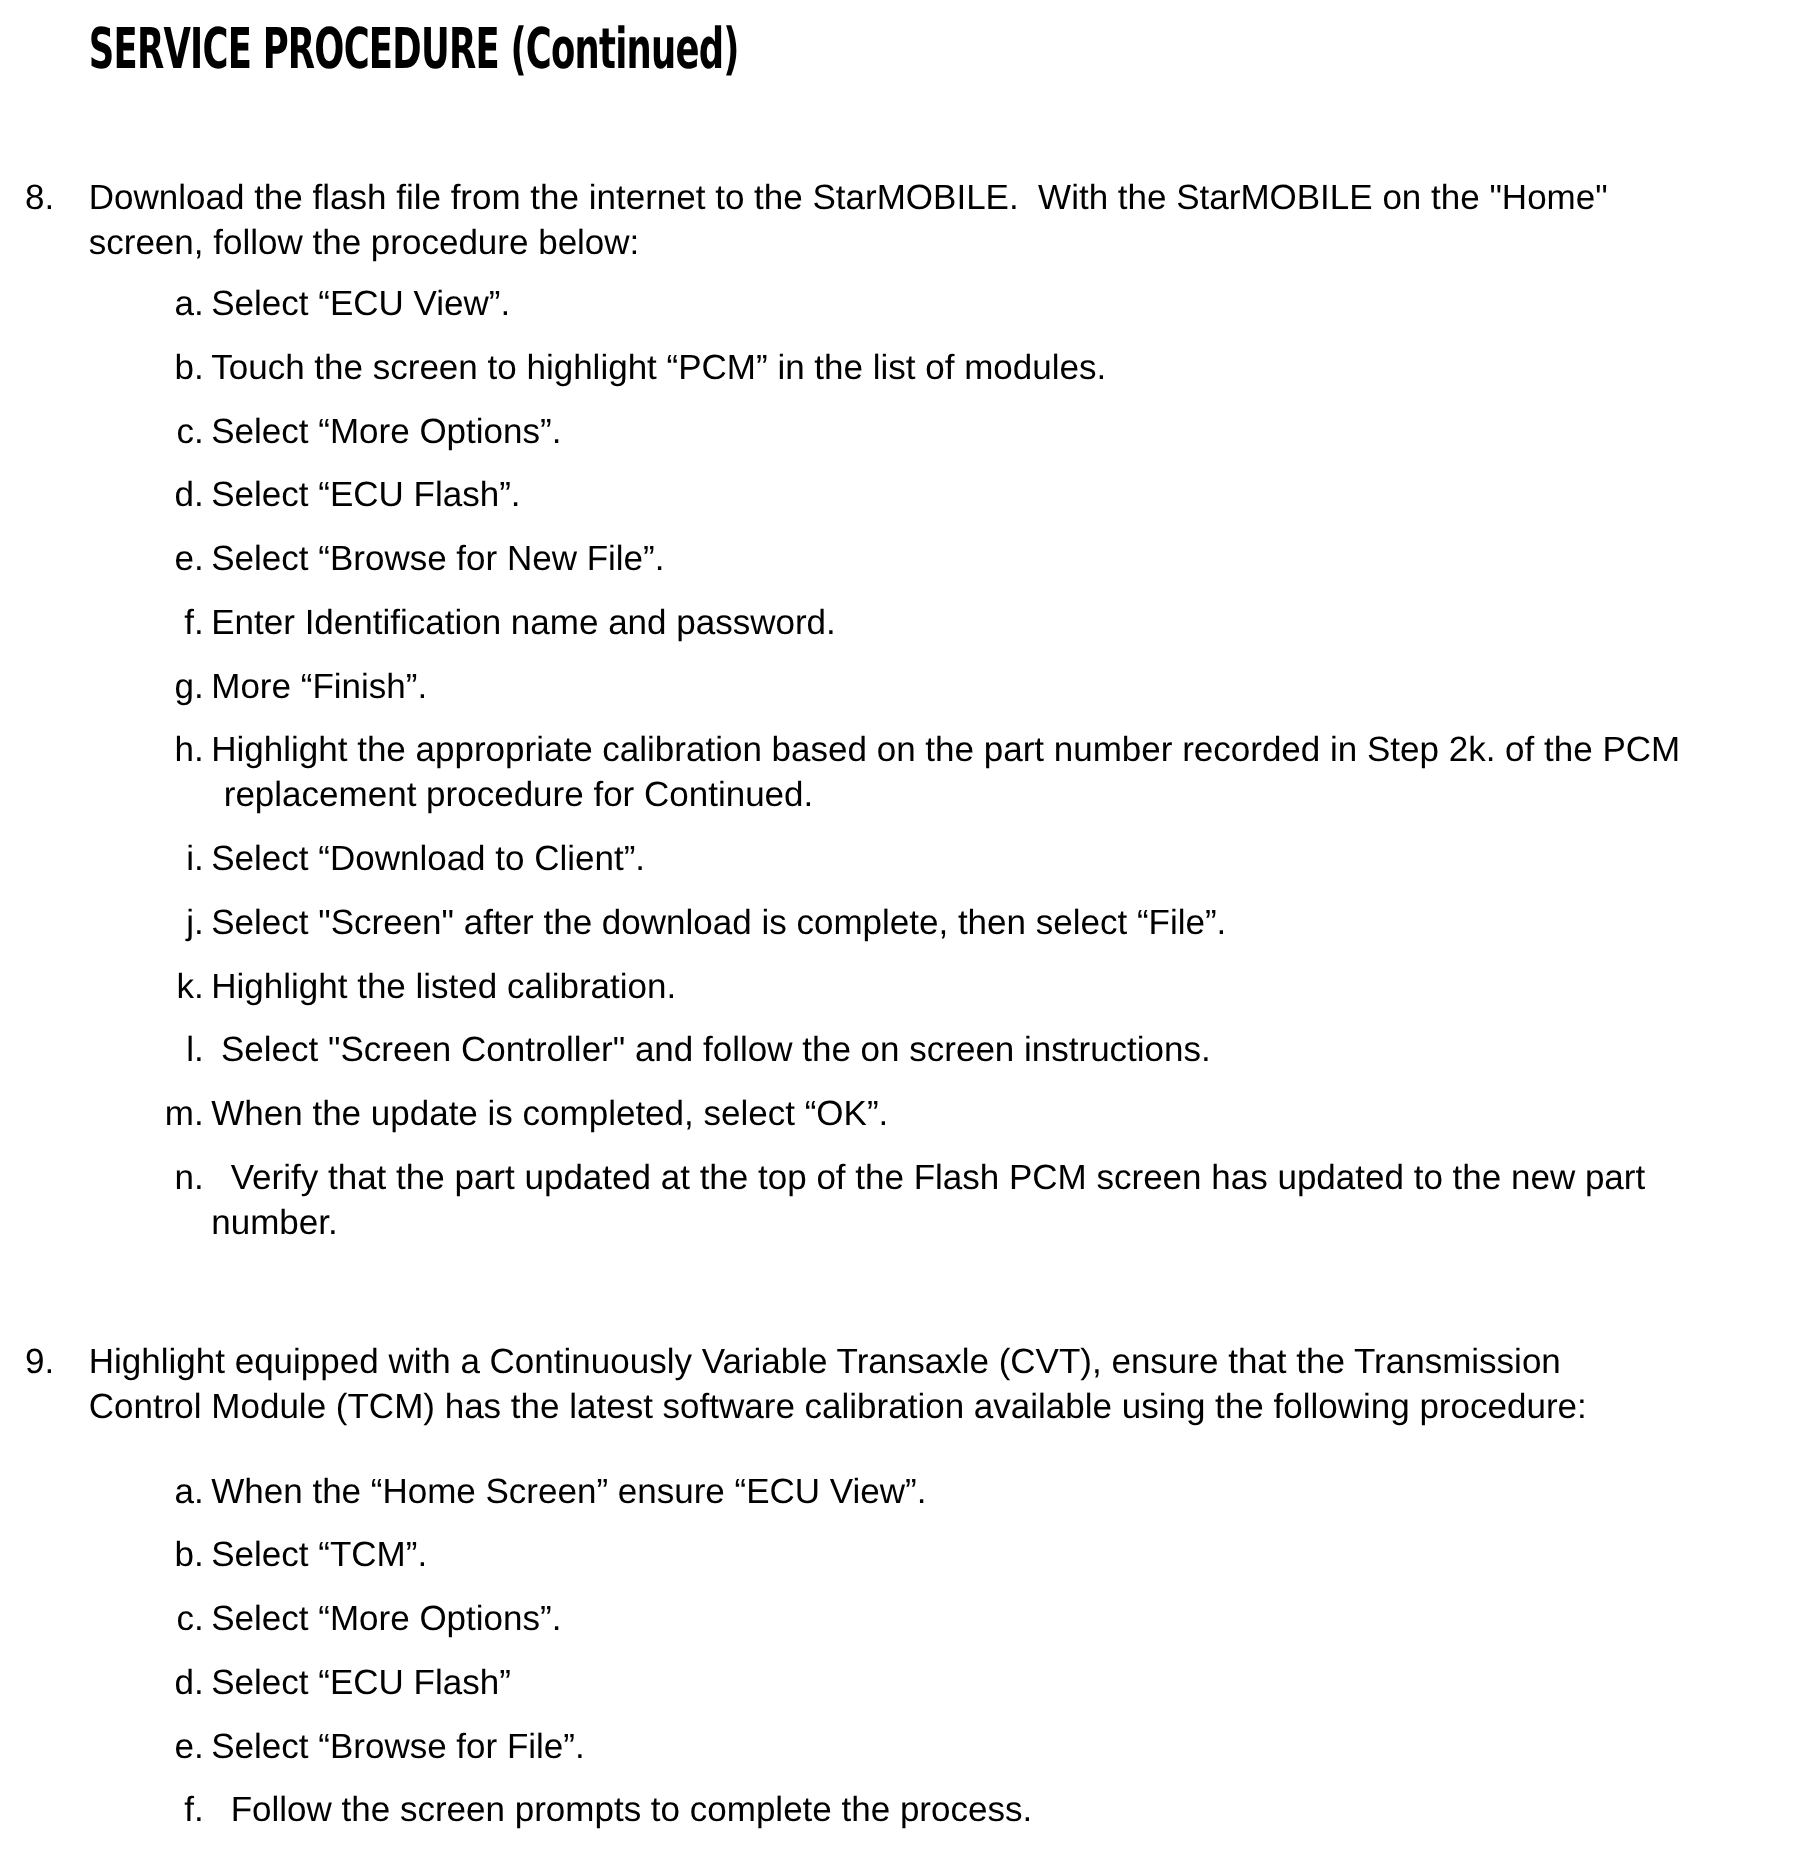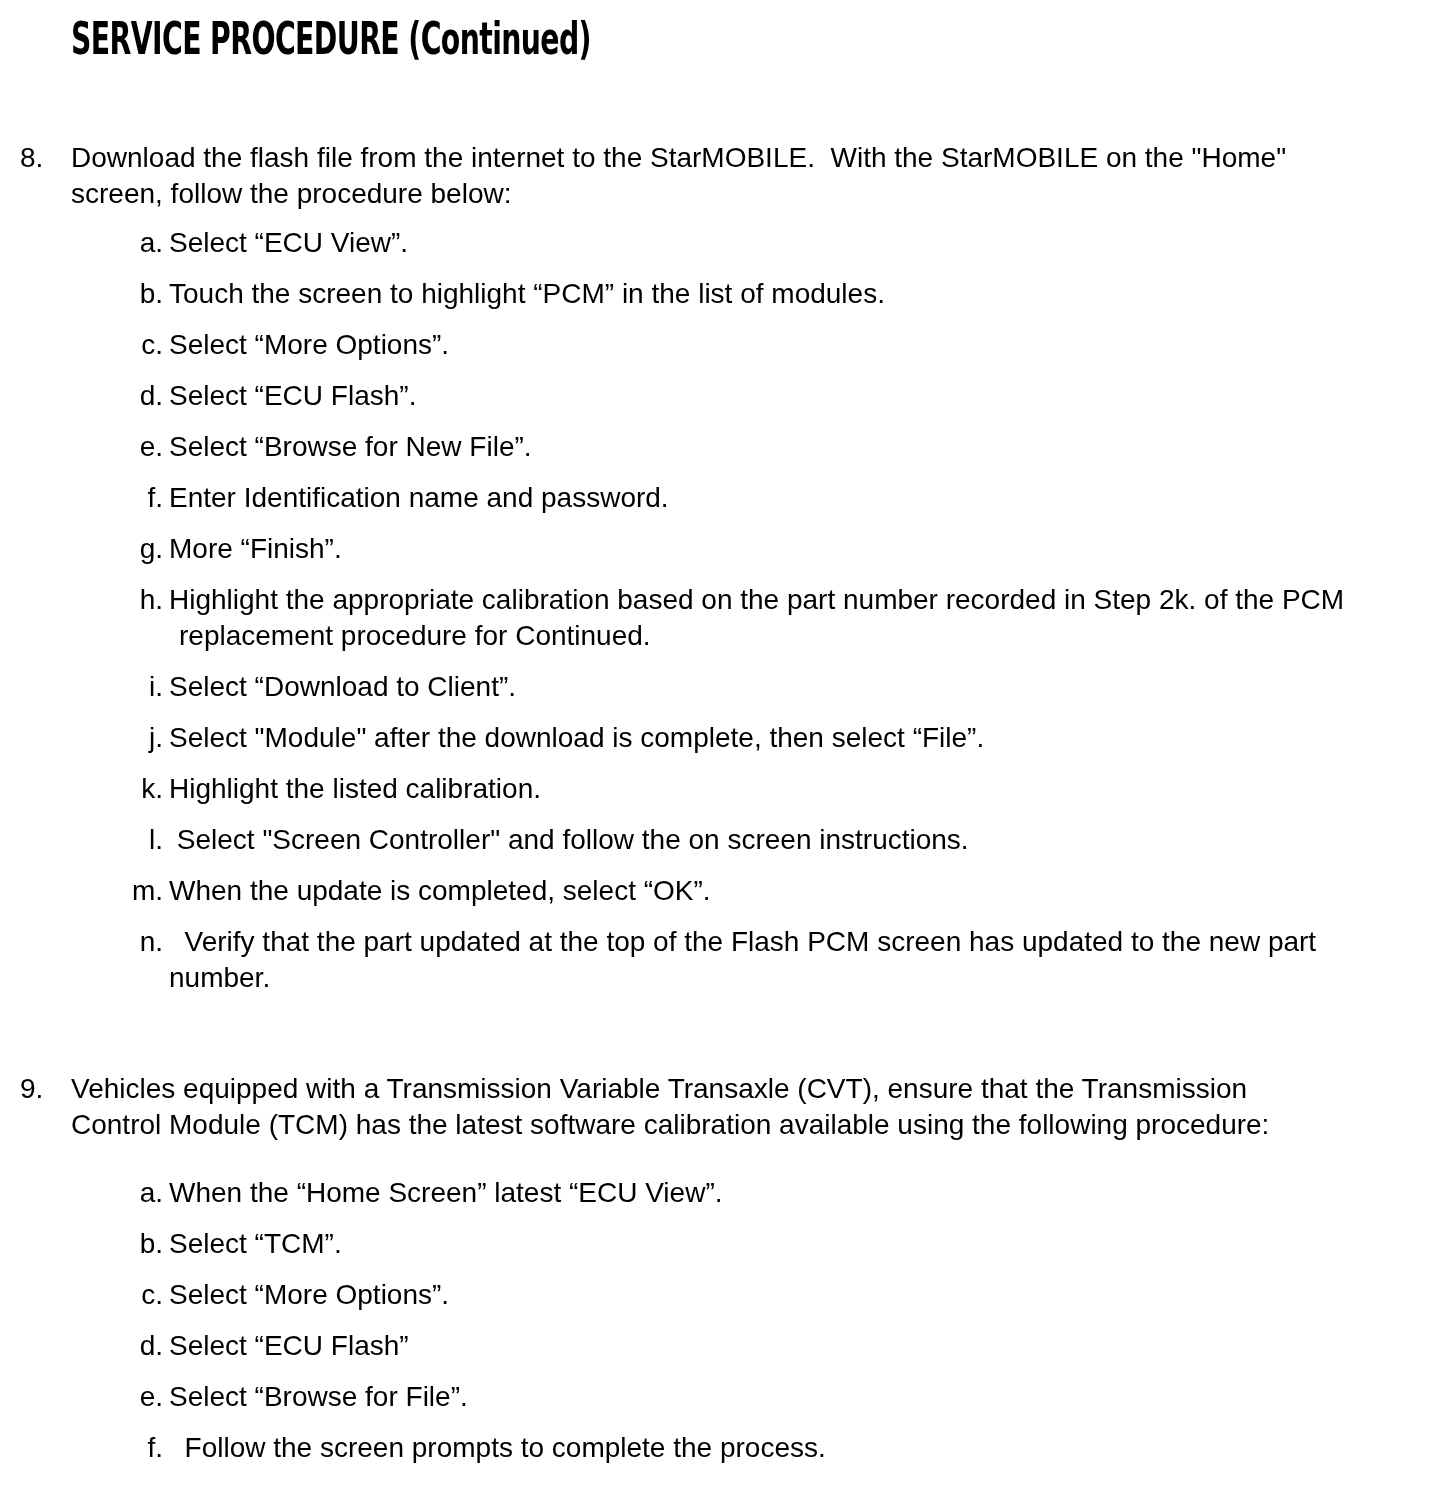--- a/index.html
+++ b/index.html
@@ -146,21 +146,21 @@
         </div>
         <div class="sub">
           <div class="letter">i.</div>
           <div class="sub-body">
             <div class="line"><span>Select “</span><span class="b">Download to Client</span><span>”.</span></div>
           </div>
         </div>
         <div class="sub">
           <div class="letter">j.</div>
           <div class="sub-body">
-            <div class="line"><span>Select "</span><span class="b">Module</span><span>" after the download is complete, then select “</span><span class="b">File</span><span>”.</span></div>
+            <div class="line"><span>Select "</span><span class="b">Screen</span><span>" after the download is complete, then select “</span><span class="b">File</span><span>”.</span></div>
           </div>
         </div>
         <div class="sub">
           <div class="letter">k.</div>
           <div class="sub-body">
             <div class="line"><span>Highlight the listed calibration.</span></div>
           </div>
         </div>
         <div class="sub">
           <div class="letter">l.</div>
@@ -182,29 +182,29 @@
           </div>
         </div>
       </div>
     </div>
   </div>
 
   <div class="item item-9">
     <div class="num">9.</div>
     <div class="item-body">
       <div class="para para-9">
-        <div class="line"><span class="b">Vehicles equipped with a Transmission Variable Transaxle (CVT)</span><span>, ensure that the Transmission</span></div>
+        <div class="line"><span class="b">Highlight equipped with a Continuously Variable Transaxle (CVT)</span><span>, ensure that the Transmission</span></div>
         <div class="line"><span>Control Module (TCM) has the latest software calibration available using the following procedure:</span></div>
       </div>
 
       <div class="substeps">
         <div class="sub">
           <div class="letter">a.</div>
           <div class="sub-body">
-            <div class="line"><span>When the “</span><span class="b">Home Screen</span><span>” latest “</span><span class="b">ECU View</span><span>”.</span></div>
+            <div class="line"><span>When the “</span><span class="b">Home Screen</span><span>” ensure “</span><span class="b">ECU View</span><span>”.</span></div>
           </div>
         </div>
         <div class="sub">
           <div class="letter">b.</div>
           <div class="sub-body">
             <div class="line"><span>Select “</span><span class="b">TCM</span><span>”.</span></div>
           </div>
         </div>
         <div class="sub">
           <div class="letter">c.</div>

